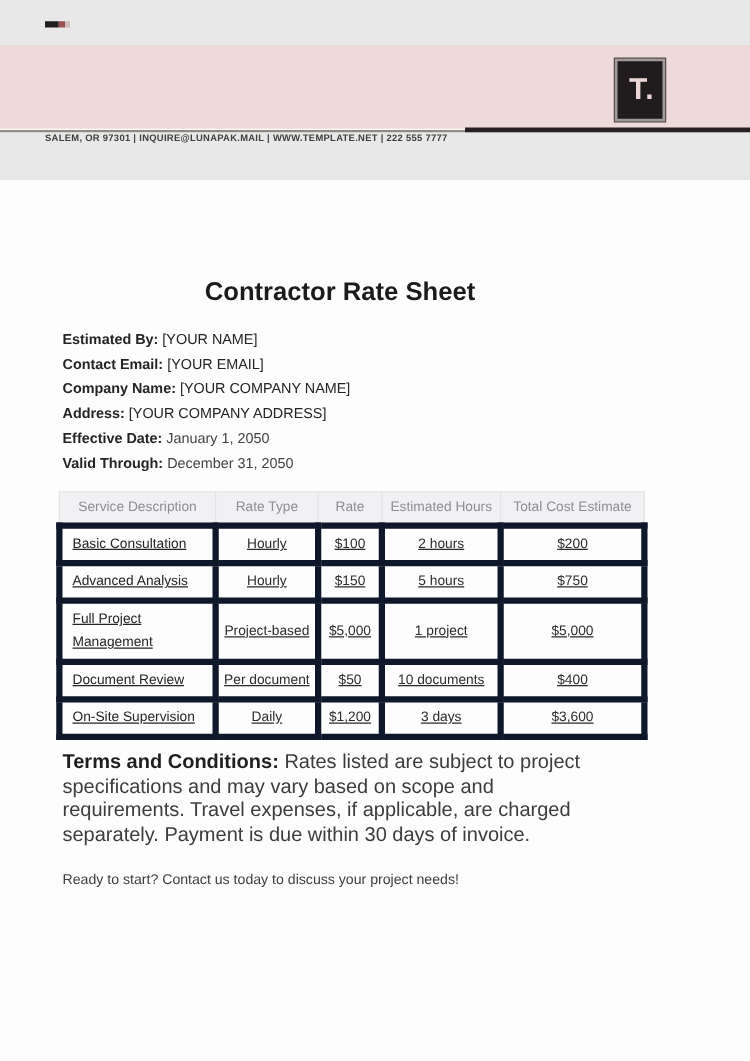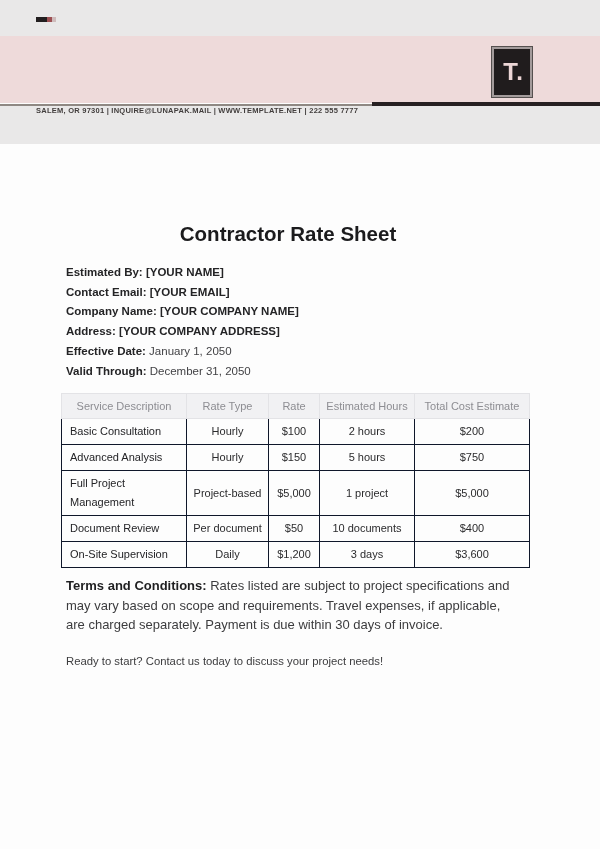--- a/index.html
+++ b/index.html
@@ -19,38 +19,38 @@
            background:#201c1d; border:2px solid #a39b9b; outline:1px solid #55504f;
            display:flex; align-items:center; justify-content:center; }
   .badge span { color:#ecd6d6; font-weight:bold; font-size:24px; letter-spacing:1px; padding-left:3px; }
   .line-thin  { position:absolute; top:104px; left:0; width:600px; height:1.5px; background:#8f8883; }
   .line-thick { position:absolute; top:101.5px; left:372px; width:228px; height:4.5px; background:#272022; }
   .contactbar { position:absolute; top:106px; left:0; width:600px; height:38px; background:#e9e8e8;
                 display:flex; }
   .contactbar span { margin-left:36px; font-size:7.5px; font-weight:bold; color:#413d3c; letter-spacing:0.25px; }
 
   
-  .doc { position:absolute; top:144px; left:16px; width:544px; }
+  .doc { position:absolute; top:144px; left:0; width:544px; }
   h1.title { margin-top:78px; text-align:center; font-size:20.5px; font-weight:bold; color:#1b1b1d; line-height:24px; }
   .fields { margin:17px 50px 0 50px; }
   .field { font-size:11.5px; line-height:19.7px; color:#424245; }
   .field b { color:#242426; }
-  .field.bv span { font-weight:bold; color:#242426; }
+  .field.bv span { font-weight:normal; color:#242426; }
 
   table.rates { margin:12px 0 0 45px; border-collapse:collapse; table-layout:fixed; width:468px;
                 font-size:11px;border-radius:11px; }
   .rates col:nth-child(1){ width:125px; } .rates col:nth-child(2){ width:82px; }
   .rates col:nth-child(3){ width:51px; }  .rates col:nth-child(4){ width:95px; }
   .rates col:nth-child(5){ width:115px; }
   .rates th { background:#f1f1f3; color:#8d8d92; font-weight:normal; text-align:center;
               padding:5px 4px; border:1px solid #e3e3e6; line-height:14px; }
-  .rates td { color:#2b2b2d; text-align:center; padding:3px 4px; border:1px solid #0f172a; line-height:19px; }
+  .rates td { color:#2b2b2d; text-align:center; padding:3px 4px; border:5px solid #0f172a; line-height:19px;text-decoration:underline; }
   .rates td:first-child { text-align:left; padding-left:8px; padding-right:10px; color:#242427; }
 
-  .terms { margin:8px 50px 0 50px; font-size:13px; line-height:19.5px; color:#3c3c3e; }
+  .terms { margin:8px 50px 0 50px; font-size:16px; line-height:19.5px; color:#3c3c3e; }
   .terms b { color:#1f1f21; }
   .cta { margin:17px 50px; font-size:11.3px; line-height:19.5px; color:#3c3c3e; }
 </style>
 </head>
 <body>
 
 <div class="canvas">
 
   <div class="hdr">
     <div class="topstrip">

